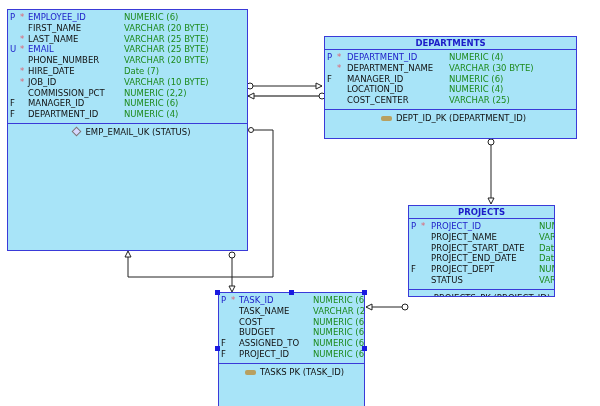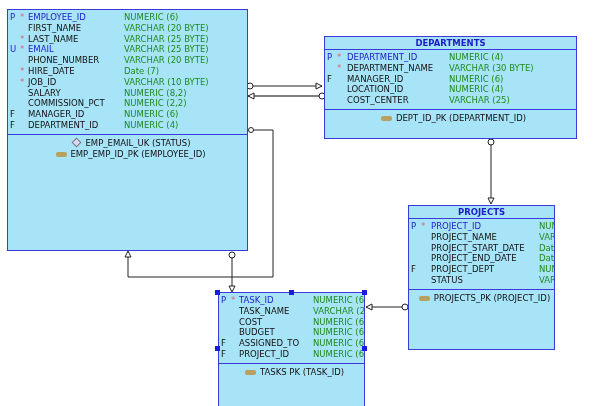--- a/index.html
+++ b/index.html
@@ -106,45 +106,38 @@
       </div>
       <div class="row">
         <span class="flag "></span>
         <span class="req">*</span>
         <span class="name " style="left:20px">JOB_ID</span>
         <span class="type" style="left:116px">VARCHAR (10 BYTE)</span>
       </div>
       <div class="row">
         <span class="flag "></span>
         <span class="req"></span>
-        <span class="name " style="left:20px">SALARY</span>
-        <span class="type" style="left:116px">NUMERIC (8,2)</span>
-      </div>
-      <div class="row">
-        <span class="flag "></span>
-        <span class="req"></span>
         <span class="name " style="left:20px">COMMISSION_PCT</span>
         <span class="type" style="left:116px">NUMERIC (2,2)</span>
       </div>
       <div class="row">
         <span class="flag f">F</span>
         <span class="req"></span>
         <span class="name " style="left:20px">MANAGER_ID</span>
         <span class="type" style="left:116px">NUMERIC (6)</span>
       </div>
       <div class="row">
         <span class="flag f">F</span>
         <span class="req"></span>
         <span class="name " style="left:20px">DEPARTMENT_ID</span>
         <span class="type" style="left:116px">NUMERIC (4)</span>
       </div>
     </div>
   <div class="keys">
       <div class="krow"><span class="kicon"><span class="diamond"></span></span><span>EMP_EMAIL_UK (STATUS)</span></div>
-      <div class="krow"><span class="kicon"><span class="keyglyph"></span></span><span>EMP_EMP_ID_PK (EMPLOYEE_ID)</span></div>
     </div>
 </div>
 
 <div class="tbl" id="t-departments" style="left:324px;top:36px;width:253px;height:103px;">
   <div class="title">DEPARTMENTS</div>
   <div class="cols">
       <div class="row">
         <span class="flag ">P</span>
         <span class="req">*</span>
         <span class="name pk" style="left:22px">DEPARTMENT_ID</span>
@@ -173,21 +166,21 @@
         <span class="req"></span>
         <span class="name " style="left:22px">COST_CENTER</span>
         <span class="type" style="left:124px">VARCHAR (25)</span>
       </div>
     </div>
   <div class="keys">
       <div class="krow"><span class="kicon"><span class="keyglyph"></span></span><span>DEPT_ID_PK (DEPARTMENT_ID)</span></div>
     </div>
 </div>
 
-<div class="tbl" id="t-projects" style="left:408px;top:205px;width:147px;height:145px;overflow:hidden;">
+<div class="tbl" id="t-projects" style="left:408px;top:205px;width:147px;height:92px;overflow:hidden;">
   <div class="title">PROJECTS</div>
   <div class="cols">
       <div class="row">
         <span class="flag ">P</span>
         <span class="req">*</span>
         <span class="name pk" style="left:22px">PROJECT_ID</span>
         <span class="type" style="left:130px">NUM</span>
       </div>
       <div class="row">
         <span class="flag "></span>

